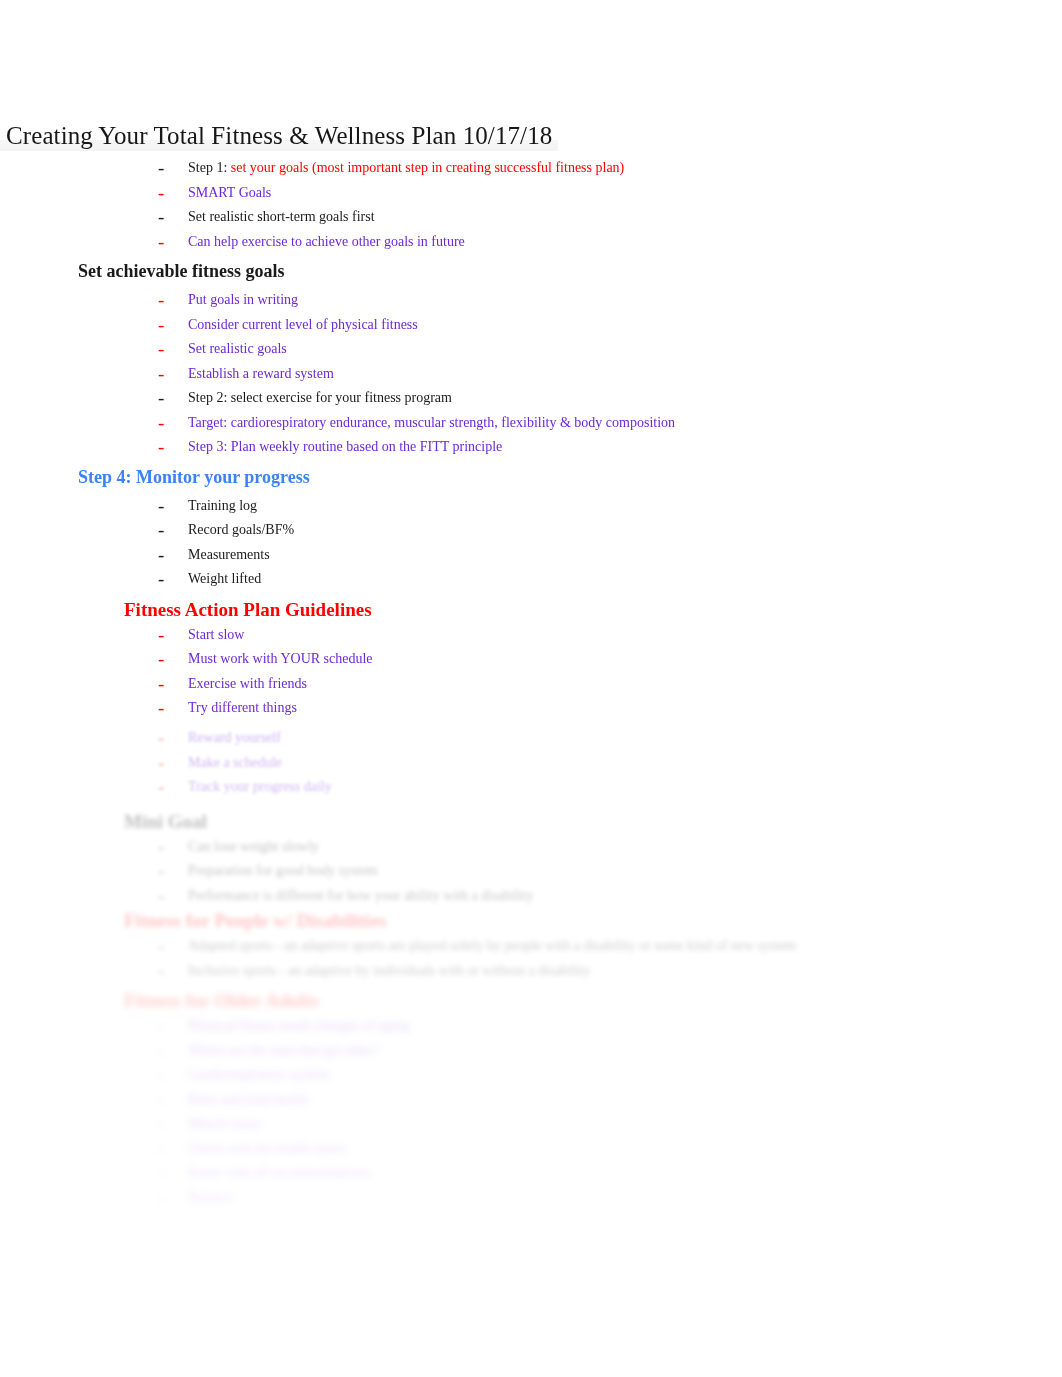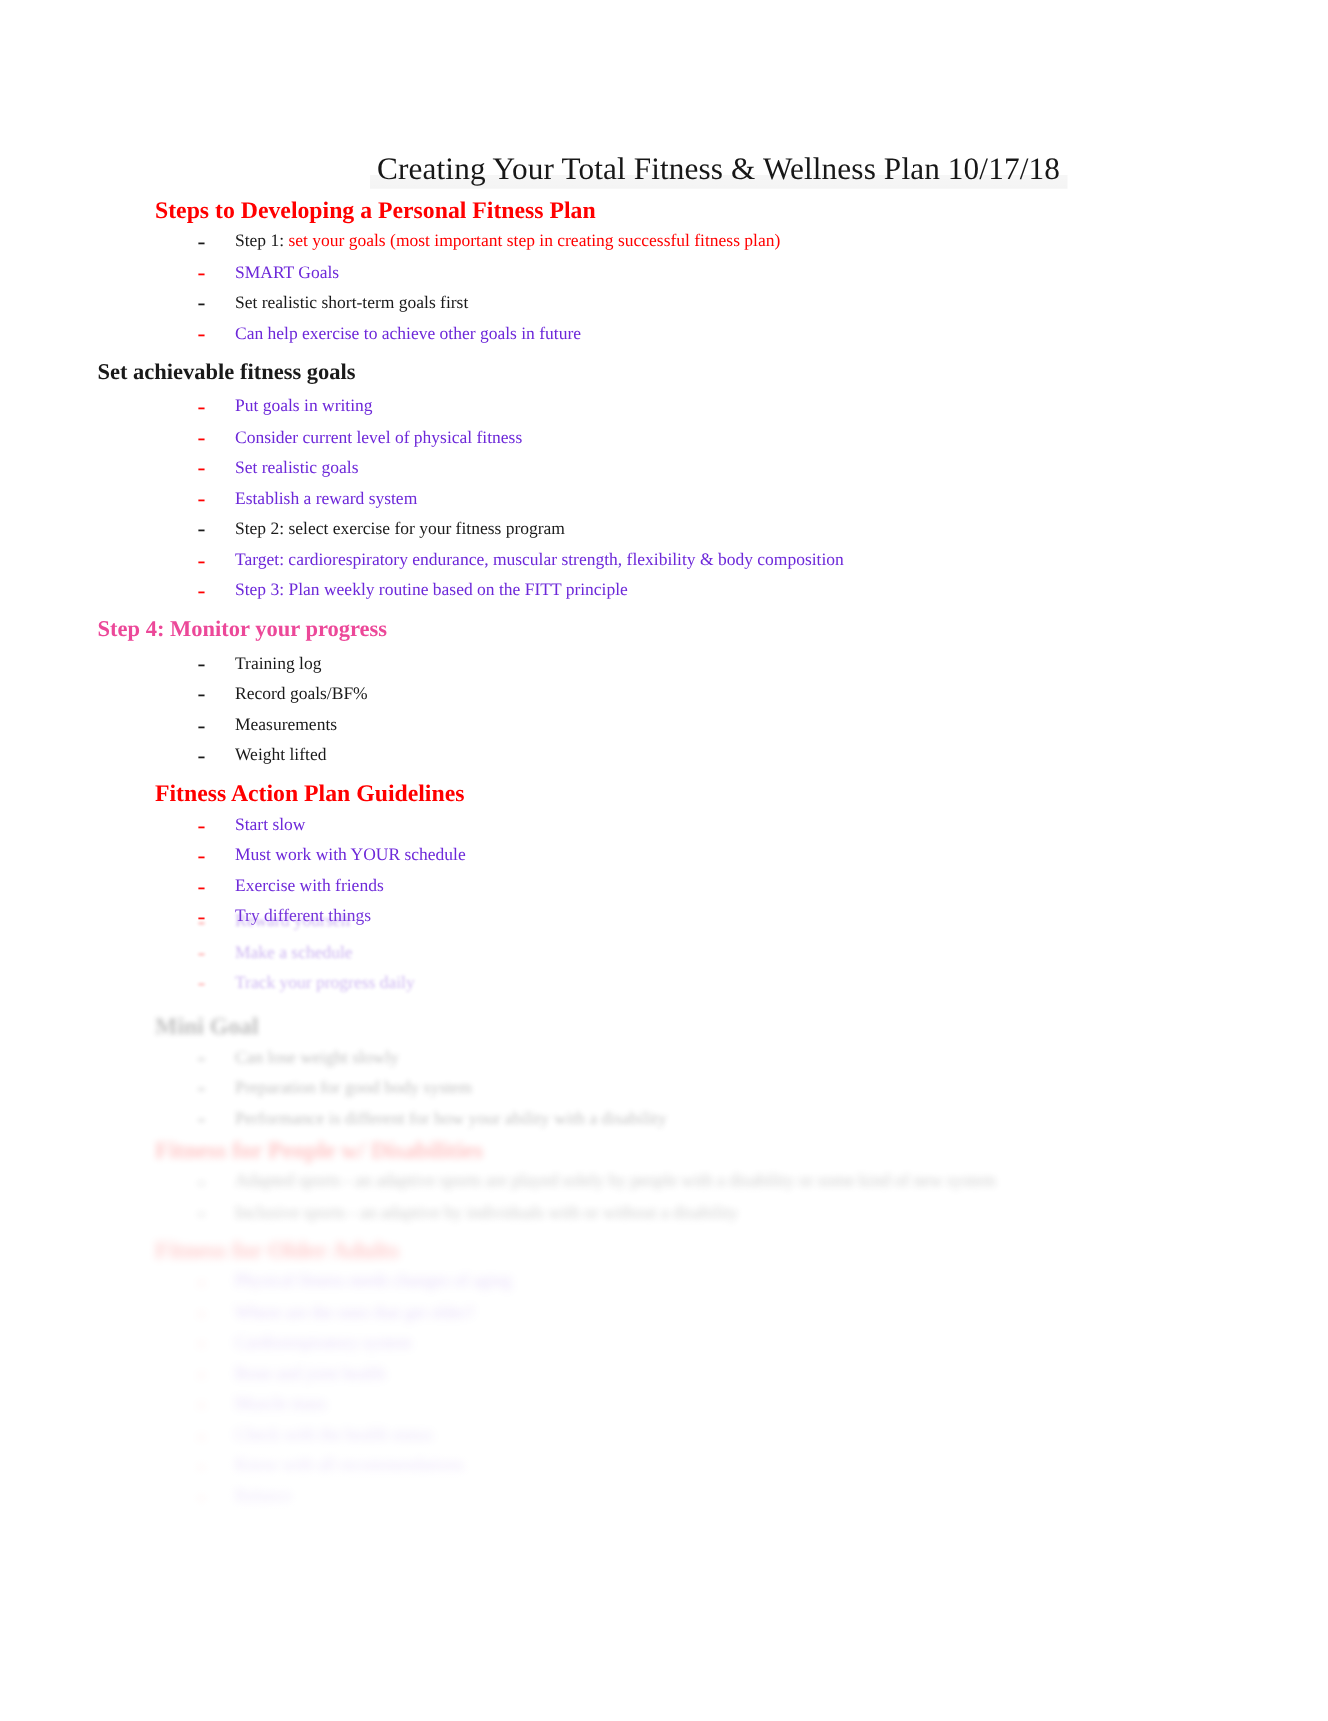--- a/index.html
+++ b/index.html
@@ -21,21 +21,21 @@
     inset: 0;
     padding: 0;
   }
 
   
   .doc-title {
     position: absolute;
     left: 0;
     top: 120px;
     width: 854px;
-    text-align: right;
+    text-align: left;
     font-size: 25px;
     line-height: 32px;
     font-weight: 400;
     letter-spacing: 0.1px;
     color: #171717;
   }
   .doc-title .title-hl {
     background: linear-gradient(to bottom,
       rgba(255,255,255,0) 0%,
       rgba(255,255,255,0) 62%,
@@ -65,21 +65,21 @@
 
   .subhead {
     margin: 0;
     padding: 4px 0 3px 78px;
     font-size: 18px;
     line-height: 27px;
     font-weight: bold;
     color: #1a1a1a;
     white-space: nowrap;
   }
-  .subhead.red { color: #ec4899; }
+  .subhead.red { color: #3b82f6; }
 
   .bullet {
     position: relative;
     margin: 0;
     padding: 0 60px 0 188px;
     font-size: 14px;
     line-height: 24.5px;
     color: #1a1a1a;
   }
   .bullet::before {
@@ -137,21 +137,20 @@
 <body>
 
 <div class="page">
 
   <div class="doc-title">
     <span class="title-hl">Creating Your Total Fitness &amp; Wellness Plan 10/17/18</span>
   </div>
 
   <div class="content">
 
-    <p class="heading">Steps to Developing a Personal Fitness Plan</p>
 
     <p class="bullet"><span>Step 1: </span><span class="rest">set your goals (most important step in creating successful fitness plan)</span></p>
     <p class="bullet red">SMART Goals</p>
     <p class="bullet">Set realistic short-term goals first</p>
     <p class="bullet red">Can help exercise to achieve other goals in future</p>
 
     <p class="subhead">Set achievable fitness goals</p>
     <p class="bullet red">Put goals in writing</p>
     <p class="bullet red">Consider current level of physical fitness</p>
     <p class="bullet red">Set realistic goals</p>

